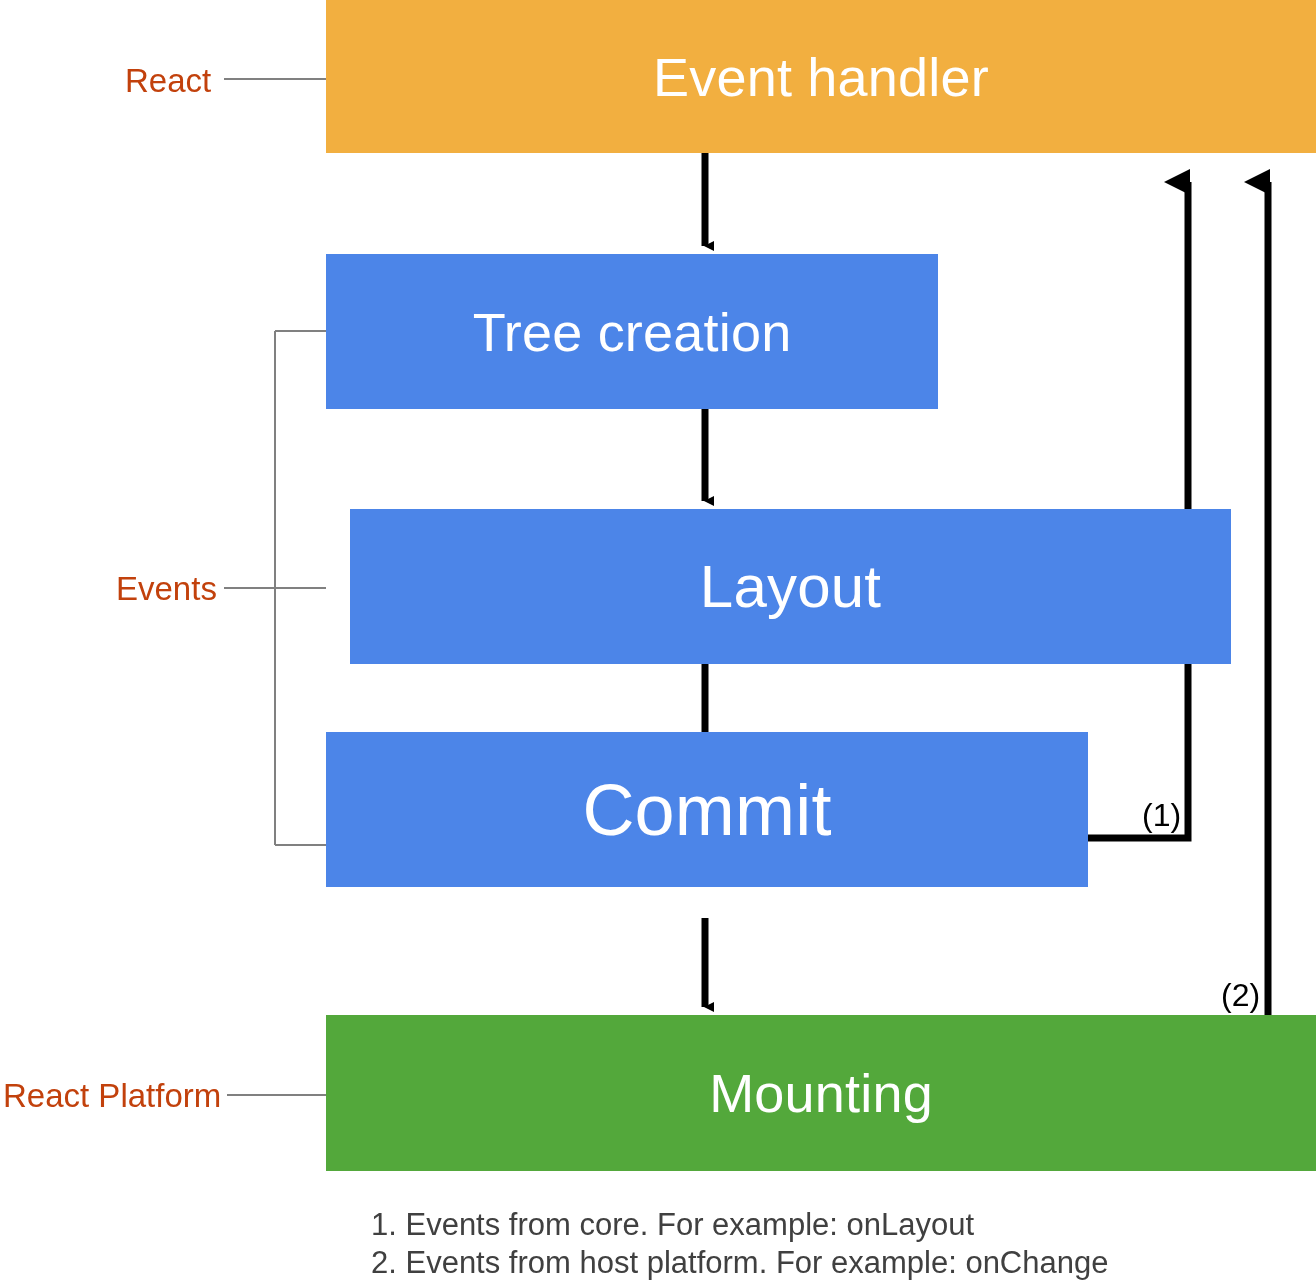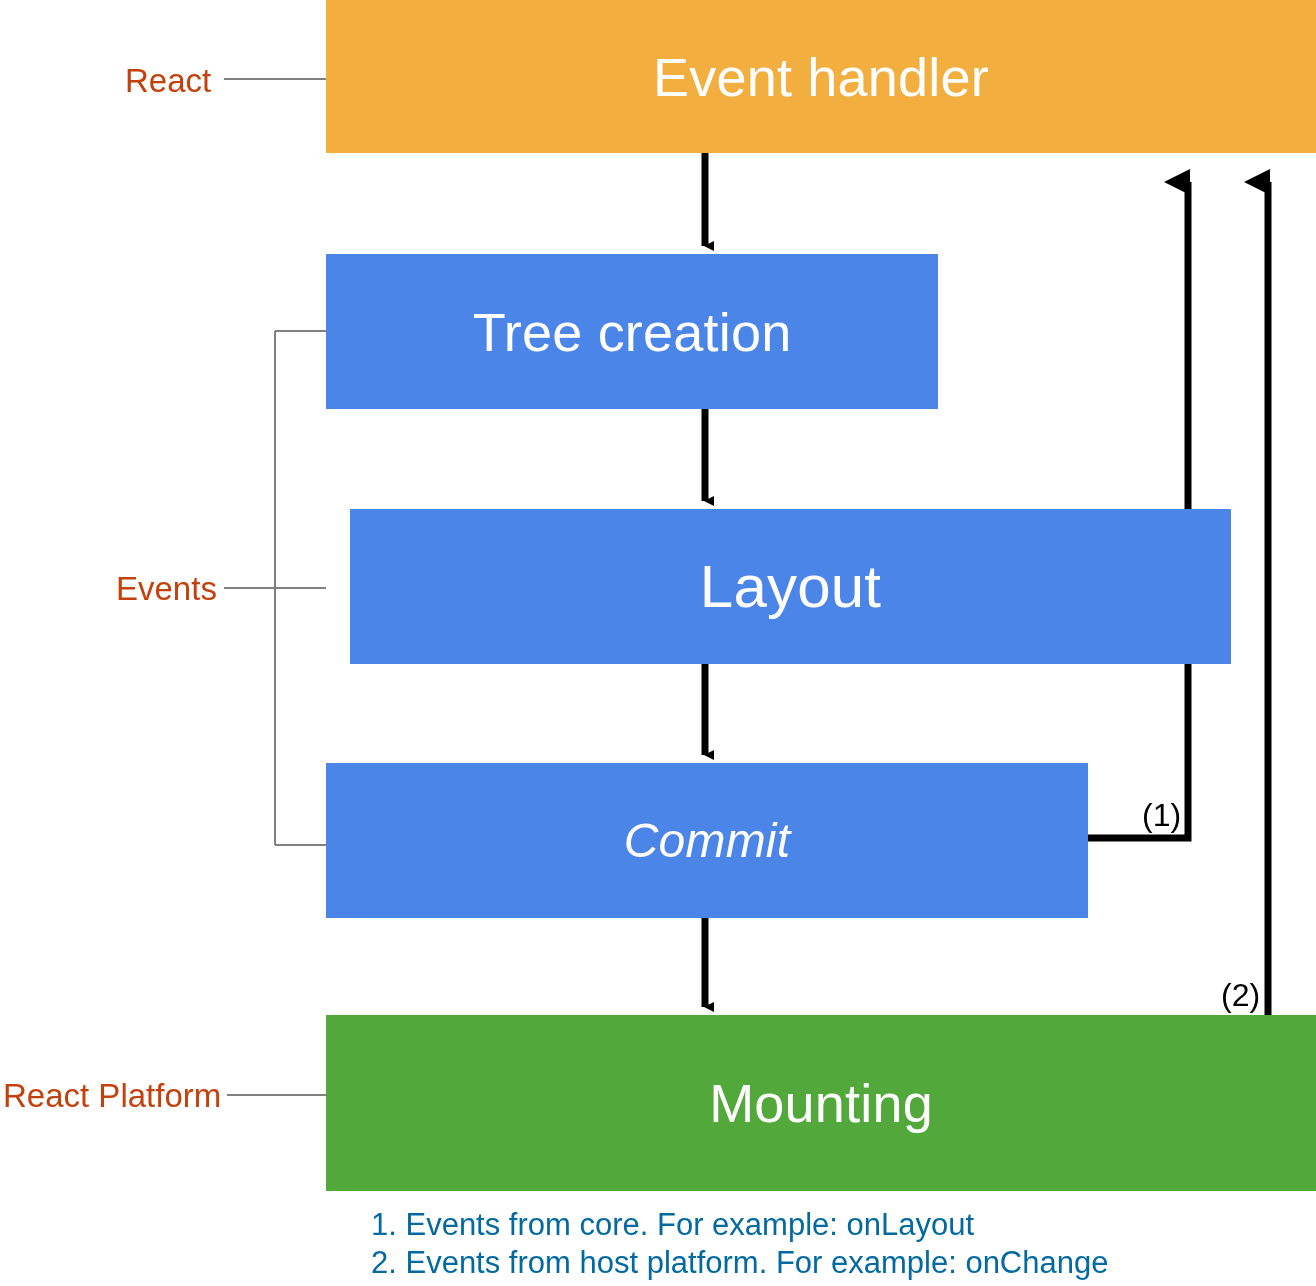--- a/index.html
+++ b/index.html
@@ -50,32 +50,31 @@
     left: 326px;
     top: 509px;
     width: 881px;
     height: 155px;
     background: #4C85E8;
     font-size: 60px;
     margin-left: 24px;
   }
   .box-commit {
     left: 326px;
-    top: 763px;
+    top: 732px;
     width: 762px;
     height: 155px;
     background: #4C85E8;
-    font-size: 48px;
-    font-style: italic;
+    font-size: 72px;
   }
   .box-mounting {
     left: 326px;
     top: 1015px;
     width: 990px;
-    height: 176px;
+    height: 156px;
     background: #53A83B;
     font-size: 54px;
   }
   .side-label {
     position: absolute;
     font-family: "Liberation Sans", sans-serif;
     font-size: 33px;
     color: #c2410c;
     white-space: nowrap;
     line-height: 1;
@@ -92,21 +91,21 @@
     line-height: 1;
   }
   .label-step1 { left: 1142px; top: 799px; }
   .label-step2 { left: 1221px; top: 979px; }
   .footnotes {
     position: absolute;
     left: 371px;
     top: 1206px;
     font-family: "Liberation Sans", sans-serif;
     font-size: 31px;
-    color: #0369a1;
+    color: #404040;
     line-height: 1.22;
     white-space: nowrap;
   }
   .footnote-line { display: block; }
   svg.overlay {
     position: absolute;
     left: 0;
     top: 0;
     width: 1316px;
     height: 1286px;

